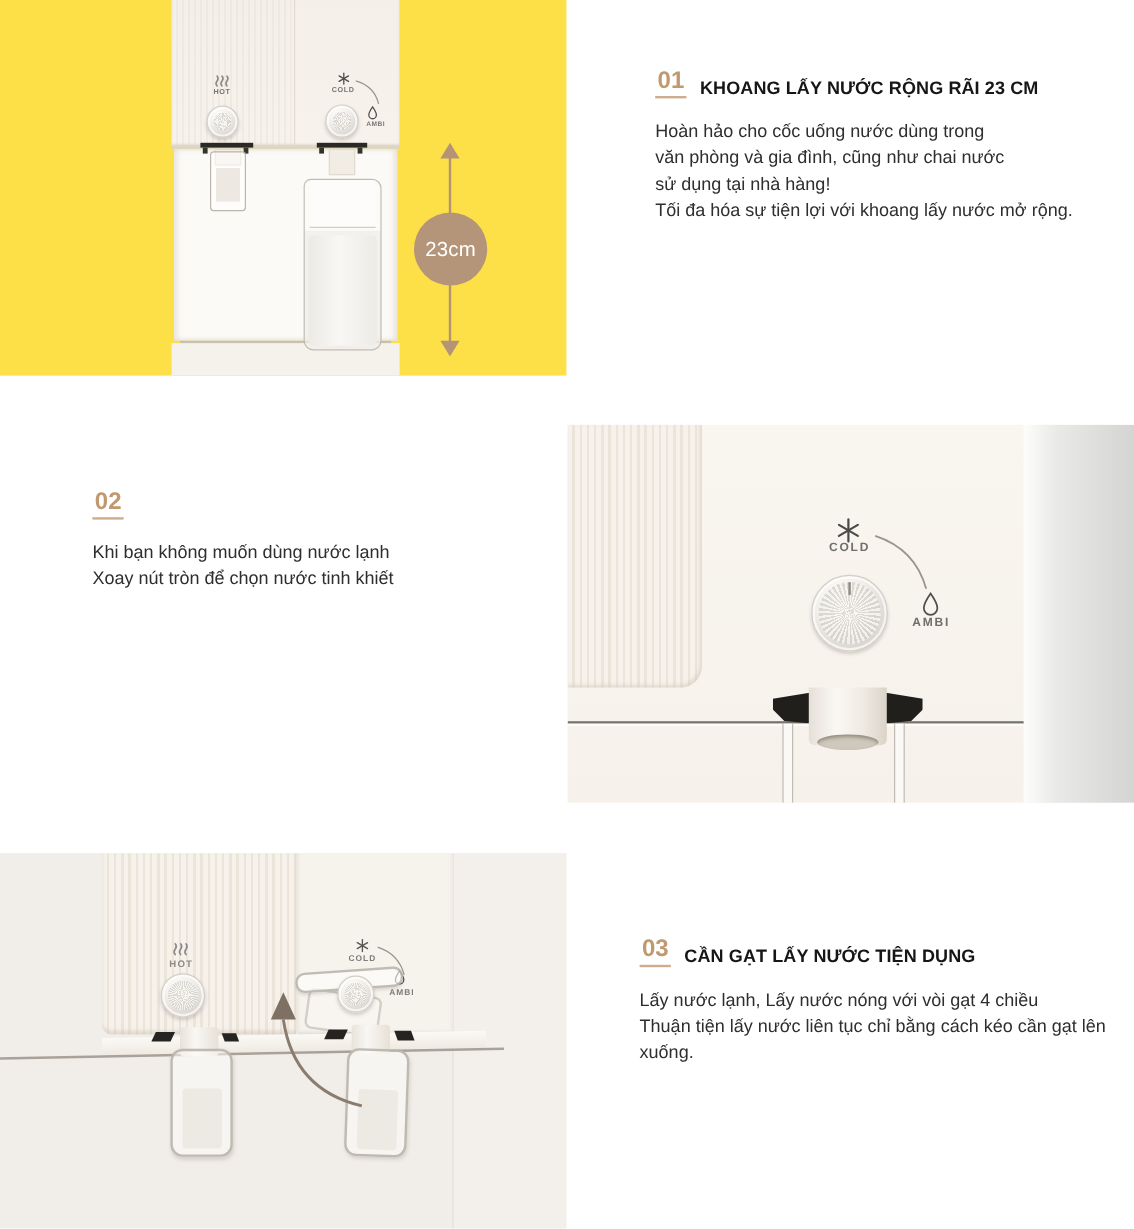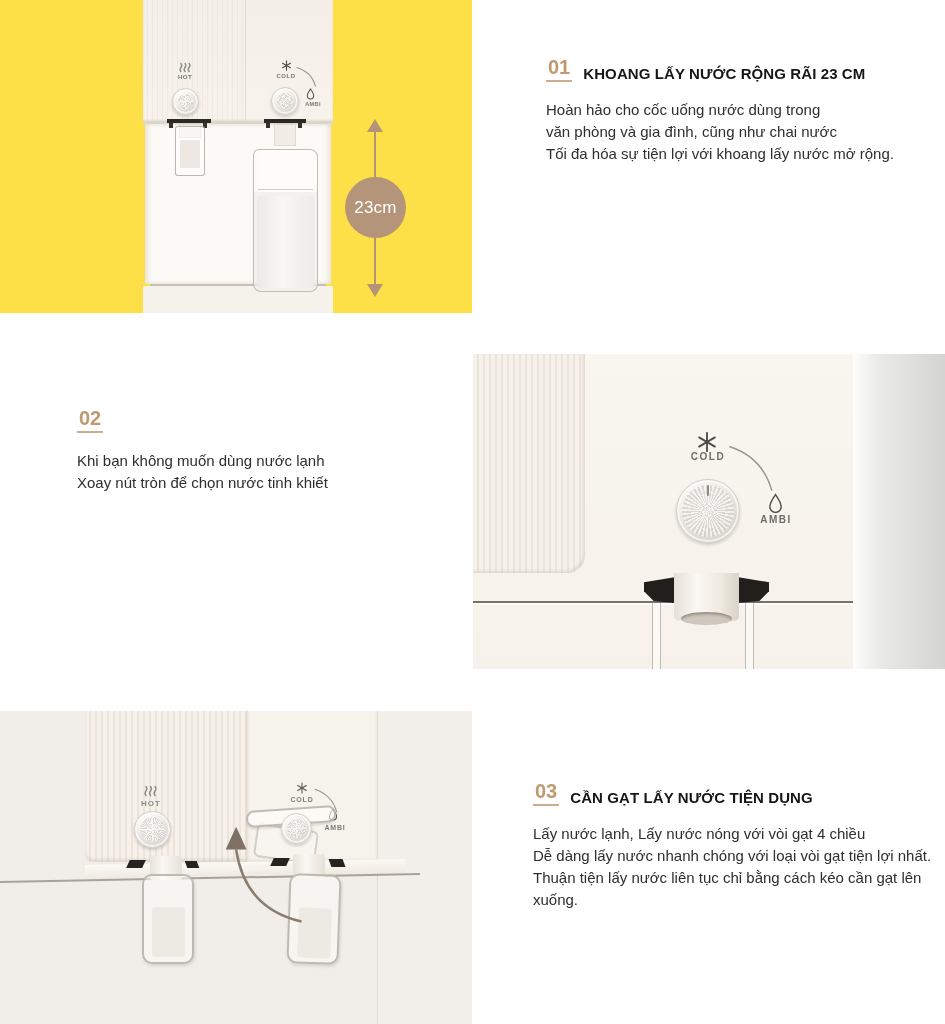--- a/index.html
+++ b/index.html
@@ -179,20 +179,21 @@
   </div>
 
   <div class="text-block" style="left:546px; top:57px;">
     <div class="head-row">
       <span class="sec-num">01</span>
       <span class="sec-title">KHOANG LẤY NƯỚC RỘNG RÃI 23 CM</span>
     </div>
     <div class="sec-body">
       <div>Hoàn hảo cho cốc uống nước dùng trong</div>
       <div>văn phòng và gia đình, cũng như chai nước</div>
+      <div>sử dụng tại nhà hàng!</div>
       <div>Tối đa hóa sự tiện lợi với khoang lấy nước mở rộng.</div>
     </div>
   </div>
 
   <div class="text-block" style="left:77px; top:408px;">
     <div class="head-row">
       <span class="sec-num">02</span>
     </div>
     <div class="sec-body">
       <div>Khi bạn không muốn dùng nước lạnh</div>
@@ -296,19 +297,18 @@
     </svg>
   </div>
 
   <div class="text-block" style="left:533px; top:781px;">
     <div class="head-row">
       <span class="sec-num">03</span>
       <span class="sec-title">CẦN GẠT LẤY NƯỚC TIỆN DỤNG</span>
     </div>
     <div class="sec-body">
       <div>Lấy nước lạnh, Lấy nước nóng với vòi gạt 4 chiều</div>
-      <div>Dễ dàng lấy nước nhanh chóng với loại vòi gạt tiện lợi nhất.</div>
       <div>Thuận tiện lấy nước liên tục chỉ bằng cách kéo cần gạt lên</div>
       <div>xuống.</div>
     </div>
   </div>
 
 </div>
 
 </body></html>

